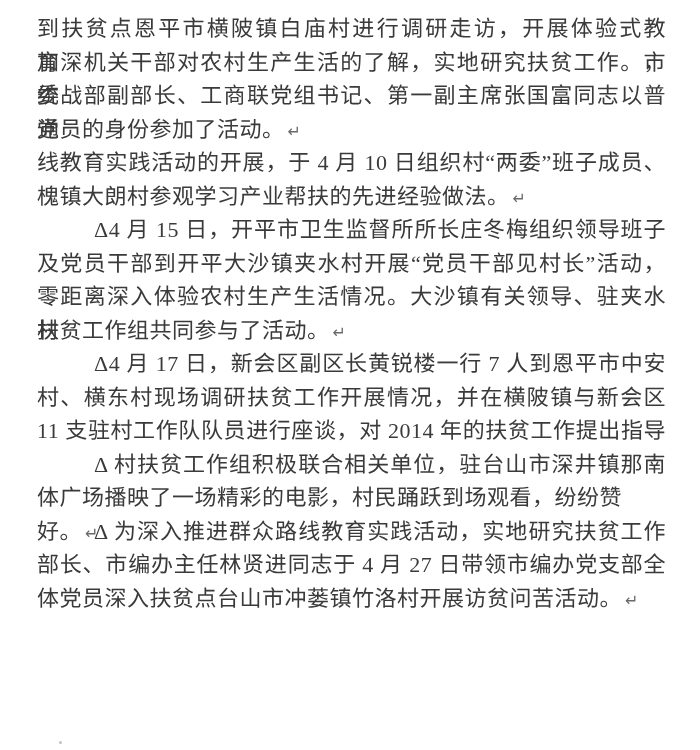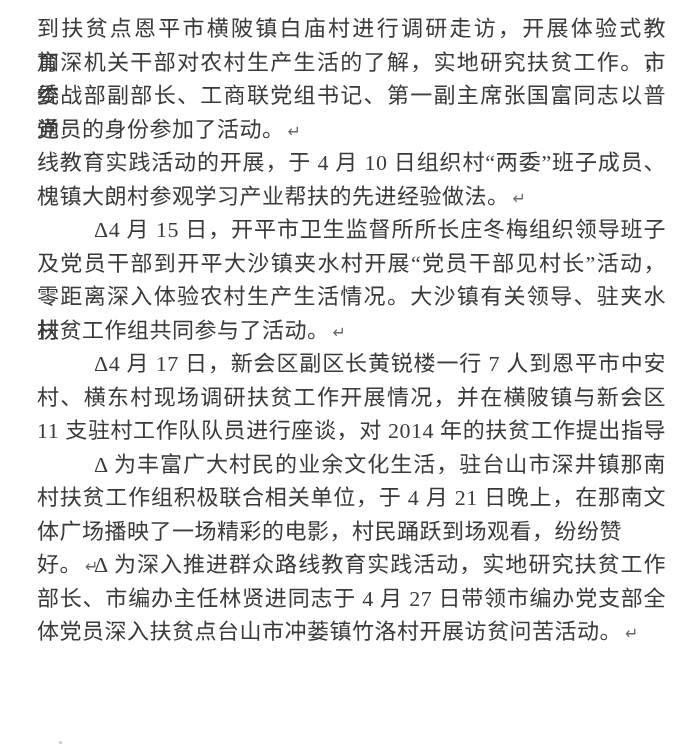--- a/index.html
+++ b/index.html
@@ -75,22 +75,21 @@
 
   <div class="line j ind"><span>Δ4 月 15 日，开平市卫生监督所所长庄冬梅组织领导班子</span></div>
   <div class="line j"><span>及党员干部到开平大沙镇夹水村开展“党员干部见村长”活动，</span></div>
   <div class="line j"><span>零距离深入体验农村生产生活情况。大沙镇有关领导、驻夹水村</span></div>
   <div class="line last"><span>扶贫工作组共同参与了活动。</span><span class="pilcrow">↵</span></div>
 
   <div class="line j ind"><span>Δ4 月 17 日，新会区副区长黄锐楼一行 7 人到恩平市中安</span></div>
   <div class="line j"><span>村、横东村现场调研扶贫工作开展情况，并在横陂镇与新会区</span></div>
   <div class="line j"><span>11 支驻村工作队队员进行座谈，对 2014 年的扶贫工作提出指导</span></div>
 
-  <div class="line j ind"><span>Δ 为丰富广大村民的业余文化生活，驻台山市深井镇那南</span></div>
-  <div class="line j"><span>村扶贫工作组积极联合相关单位，于 4 月 21 日晚上，在那南文</span></div>
+  <div class="line j ind"><span>Δ 村扶贫工作组积极联合相关单位，驻台山市深井镇那南</span></div>
   <div class="line last"><span>体广场播映了一场精彩的电影，村民踊跃到场观看，纷纷赞好。</span><span class="pilcrow">↵</span></div>
 
   <div class="line j ind"><span>Δ 为深入推进群众路线教育实践活动，实地研究扶贫工作</span></div>
   <div class="line j"><span>部长、市编办主任林贤进同志于 4 月 27 日带领市编办党支部全</span></div>
   <div class="line last"><span>体党员深入扶贫点台山市冲蒌镇竹洛村开展访贫问苦活动。</span><span class="pilcrow">↵</span></div>
 
 </div>
 
 <div class="scan-dot"></div>
 

